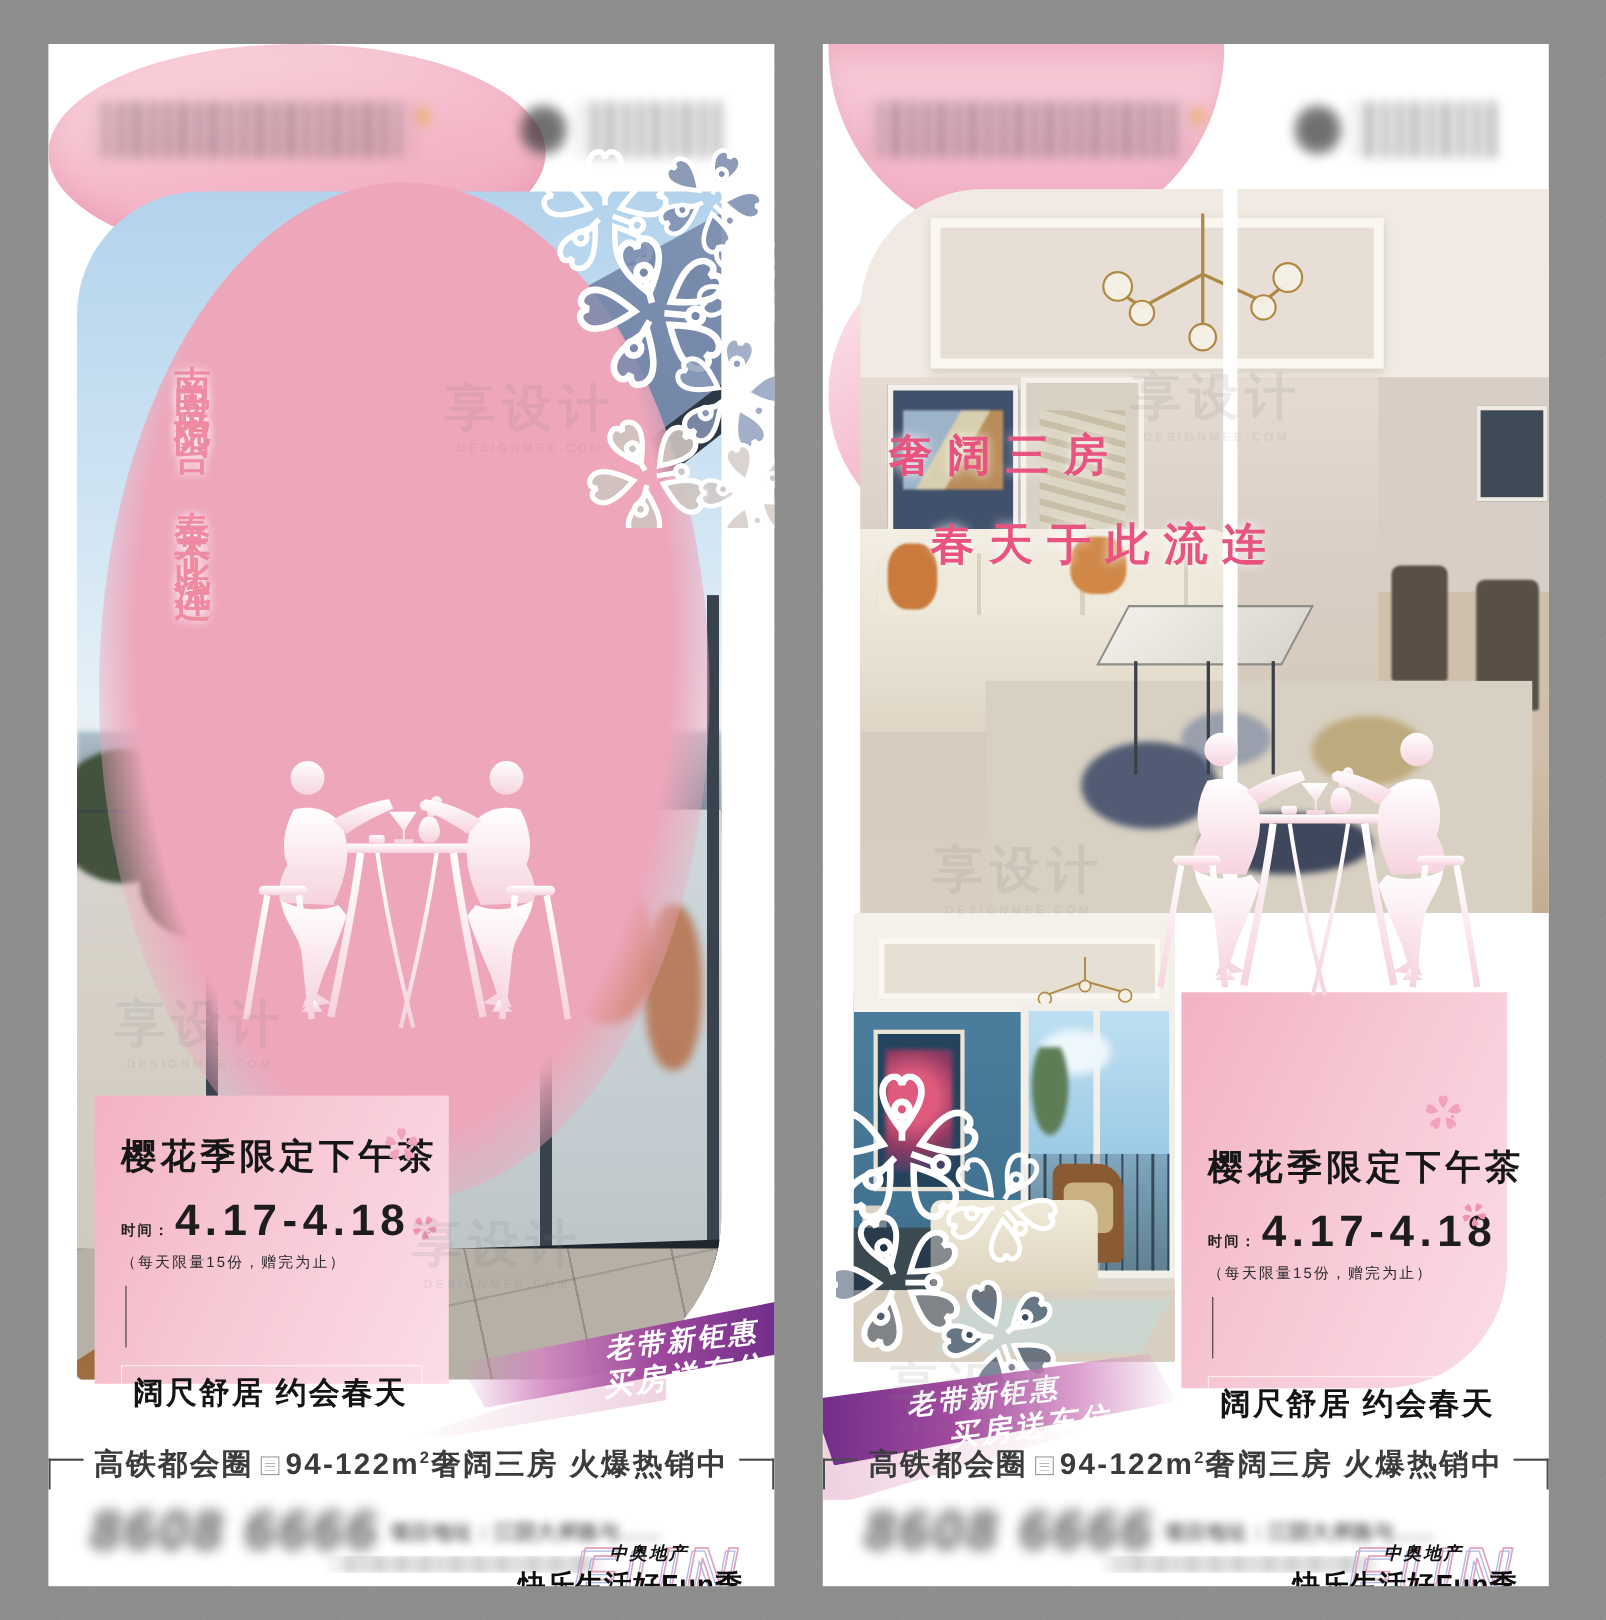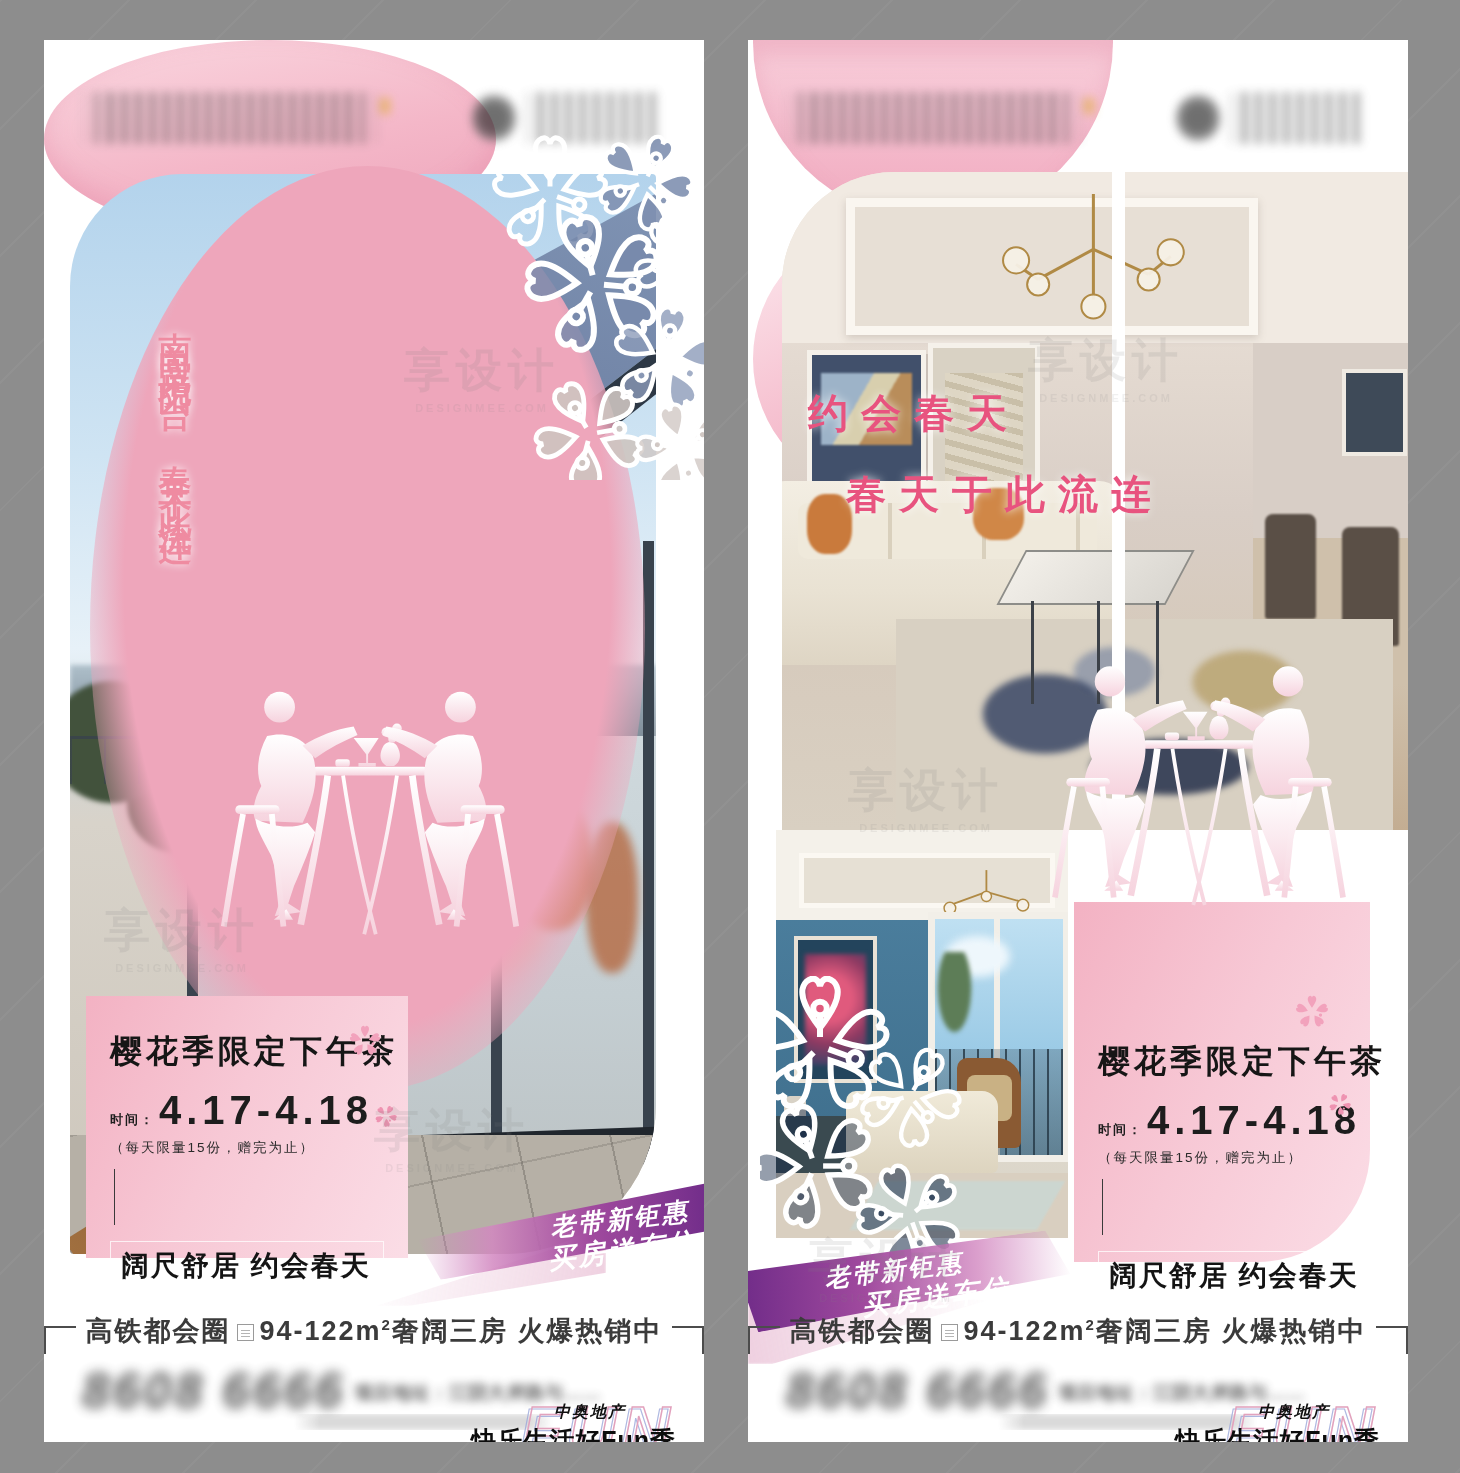--- a/index.html
+++ b/index.html
@@ -450,21 +450,21 @@
     <div class="ph-layer ctable">
       <div class="ctop"></div>
       <div class="cleg" style="left:12%"></div>
       <div class="cleg" style="left:52%"></div>
       <div class="cleg" style="left:88%"></div>
     </div>
   </div>
   <div class="divider" style="left:364px;top:132px;width:13px;height:658px"></div>
 
   <div class="headlineR">
-    <span>约会春天</span>
+    <span>奢阔三房</span>
     <span class="l2">春天于此流连</span>
   </div>
 
   <section class="panel panelR">
     <svg class="petal" style="right:40px;top:92px;width:36px;height:36px" viewBox="-50 -50 100 100">
       <use href="#sakura" fill="#f2a2bc" stroke="none"></use>
     </svg>
     <svg class="petal" style="right:18px;top:190px;width:24px;height:24px" viewBox="-50 -50 100 100">
       <use href="#sakura" fill="#ee93b1" stroke="none" transform="rotate(30)"></use>
     </svg>

